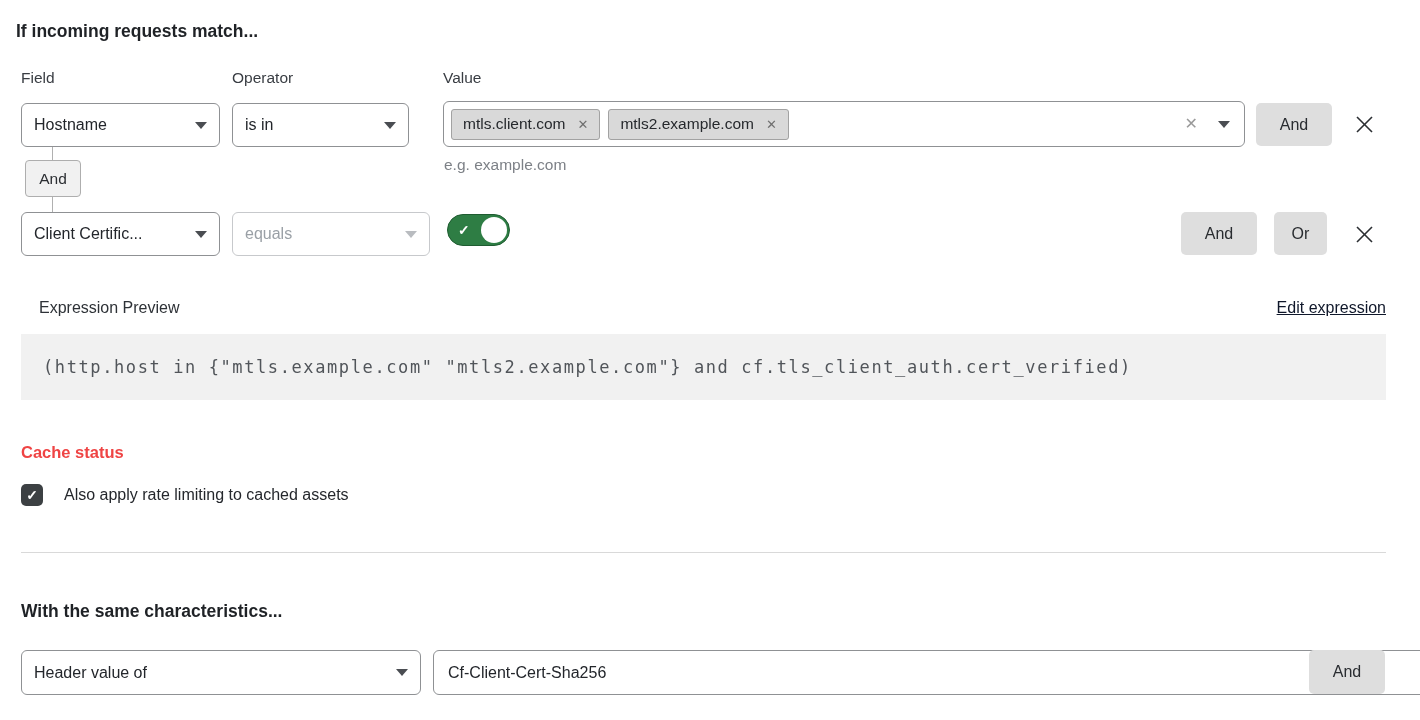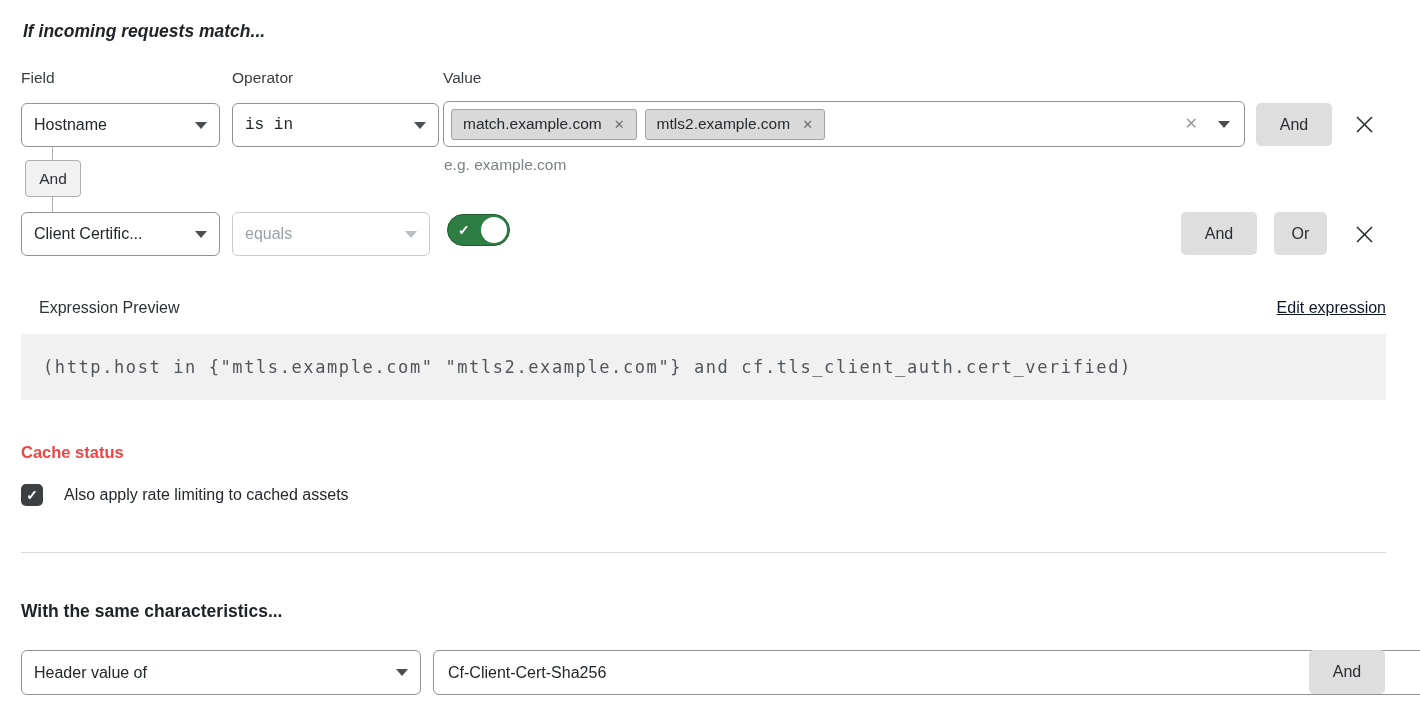--- a/index.html
+++ b/index.html
@@ -84,38 +84,38 @@
     position: absolute; left: 433px; top: 650px; width: 1032px; height: 45px;
     border: 1px solid #8f9194; border-radius: 6px; padding: 0 14px;
     font-family: "Liberation Sans", sans-serif; font-size: 16px; color: #23262b;
   }
 </style>
 </head>
 <body>
 
 <div class="page">
 
-  <div class="section-title" style="left:23px; top:21px;font-style:italic;">If incoming requests match...</div>
+  <div class="section-title" style="left:16px; top:21px;">If incoming requests match...</div>
 
   <div class="col-label" style="left:21px;">Field</div>
   <div class="col-label" style="left:232px;">Operator</div>
   <div class="col-label" style="left:443px;">Value</div>
 
   <div class="select" style="left:21px; top:103px; width:199px;">
     <span>Hostname</span>
     <span class="caret"></span>
   </div>
-  <div class="select" style="left:232px; top:103px; width:207px;font-family:Liberation Mono, monospace;">
+  <div class="select" style="left:232px; top:103px; width:177px;">
     <span>is in</span>
     <span class="caret"></span>
   </div>
 
   <div class="multiselect">
     <span class="chip">
-      <span>match.example.com</span>
+      <span>mtls.client.com</span>
       <span class="chip-x">✕</span>
     </span>
     <span class="chip">
       <span>mtls2.example.com</span>
       <span class="chip-x">✕</span>
     </span>
     <span class="ms-controls">
       <span class="ms-clear">✕</span>
       <span class="caret" style="margin-left:0;"></span>
     </span>

